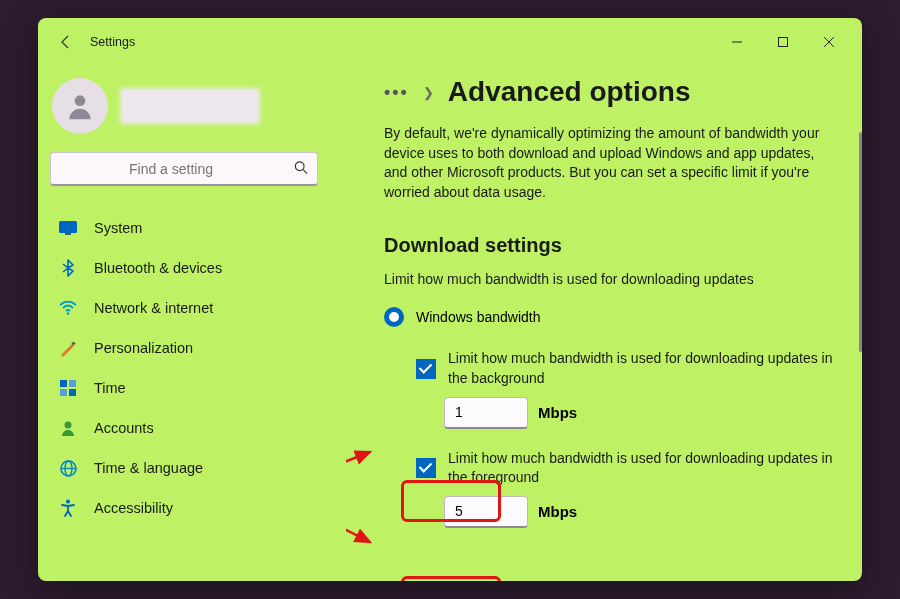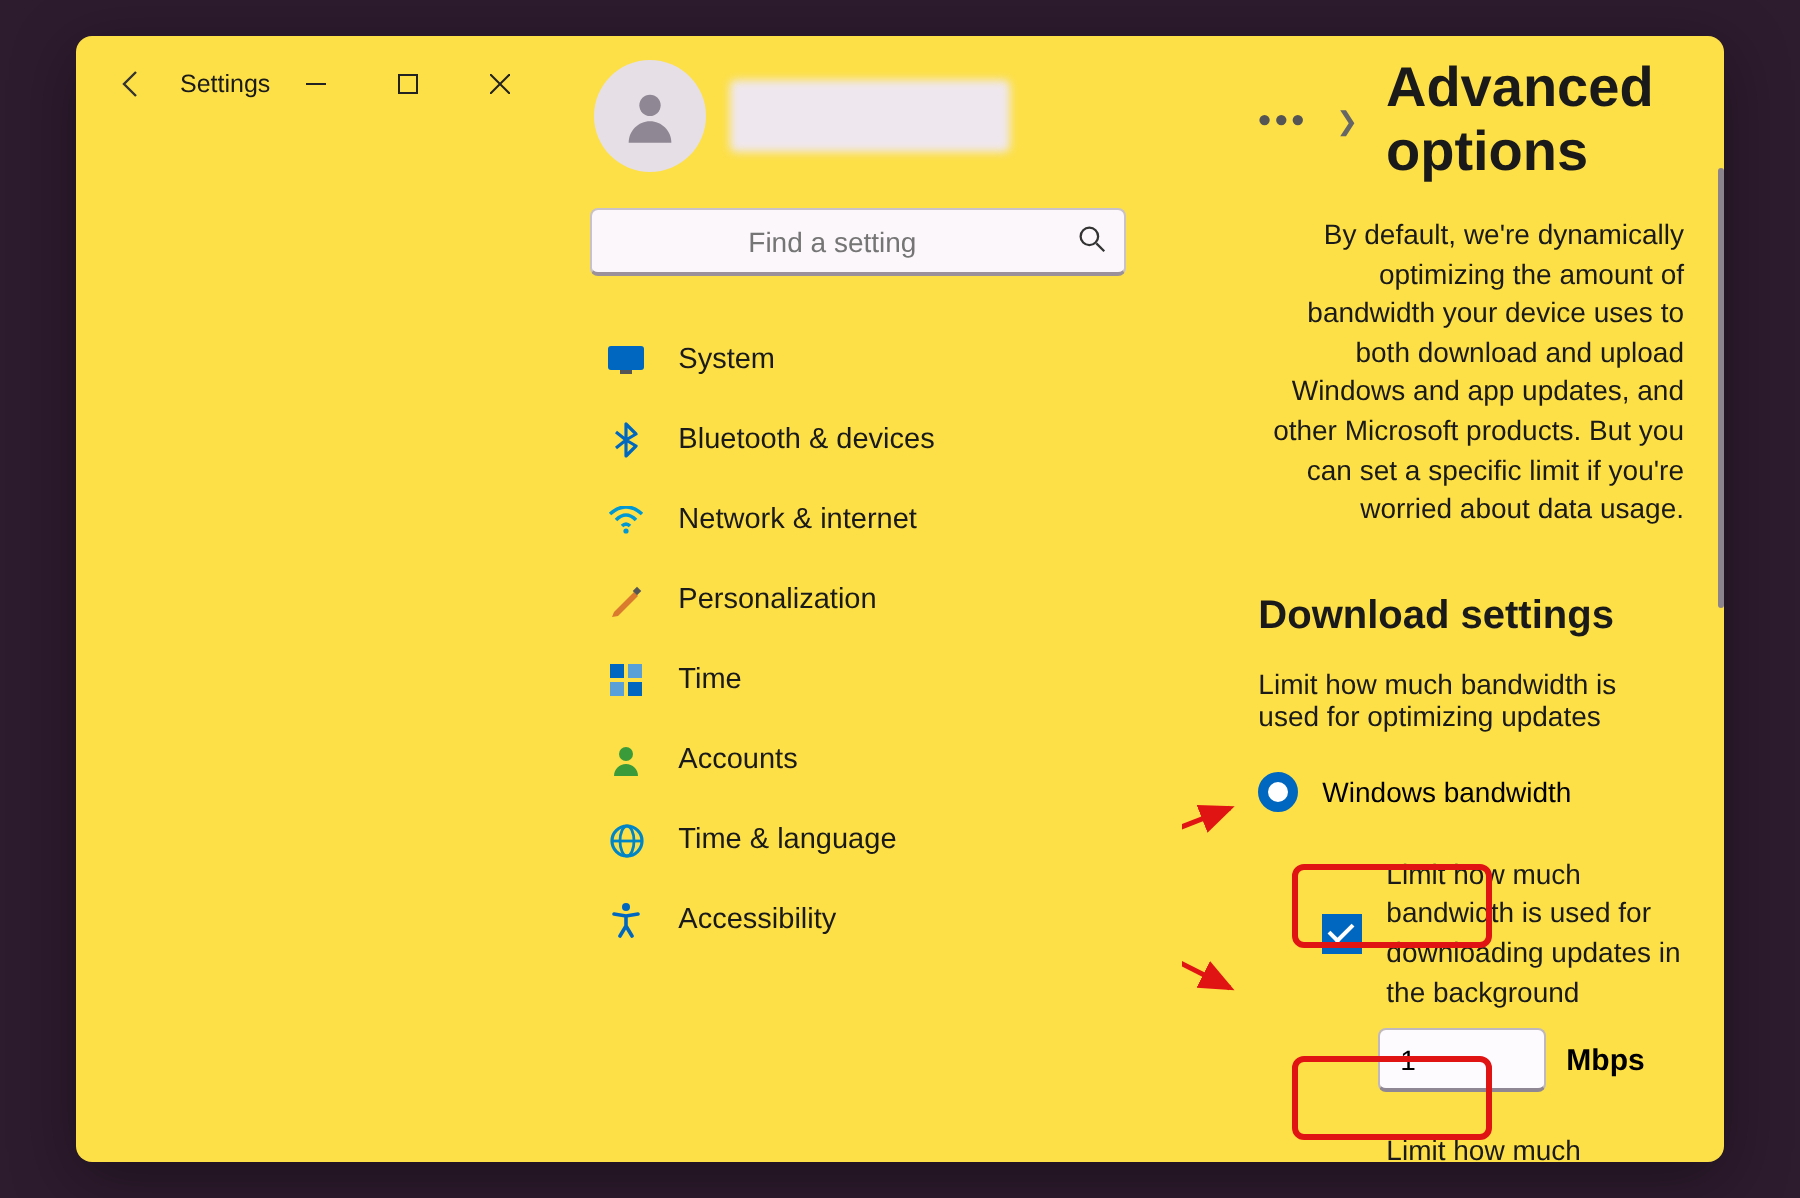--- a/index.html
+++ b/index.html
@@ -10,25 +10,25 @@
     height: 599px;
     overflow: hidden;
     position: relative;
   }
   .window {
     position: absolute;
     left: 38px;
     top: 18px;
     right: 38px;
     bottom: 18px;
-    background: #fde047;
+    background: #bef264;
     border-radius: 8px;
     box-shadow: 0 8px 32px rgba(0,0,0,0.35);
     display: flex;
-    flex-direction: row;
+    flex-direction: column;
     overflow: hidden;
   }
   .titlebar {
     height: 48px;
     display: flex;
     align-items: center;
     padding: 0 10px;
     flex-shrink: 0;
   }
   .titlebar .back {
@@ -165,21 +165,20 @@
     font-size: 28px;
     font-weight: 600;
     color: #1a1a1a;
   }
   .desc {
     font-size: 14px;
     color: #1a1a1a;
     line-height: 1.4;
     margin-bottom: 32px;
     max-width: 440px;
-    text-align: right;
   }
   .section-title {
     font-size: 20px;
     font-weight: 600;
     color: #1a1a1a;
     margin-bottom: 14px;
   }
   .subdesc {
     font-size: 14px;
     color: #1a1a1a;
@@ -405,21 +404,21 @@
 
       <div class="breadcrumb">
         <span class="ell">•••</span>
         <span class="chev">❯</span>
         <h1>Advanced options</h1>
       </div>
 
       <p class="desc">By default, we're dynamically optimizing the amount of bandwidth your device uses to both download and upload Windows and app updates, and other Microsoft products. But you can set a specific limit if you're worried about data usage.</p>
 
       <h2 class="section-title">Download settings</h2>
-      <p class="subdesc">Limit how much bandwidth is used for optimizing updates</p>
+      <p class="subdesc">Limit how much bandwidth is used for downloading updates</p>
 
       <div class="radio-row">
         <div class="radio"></div>
         <span>Windows bandwidth</span>
       </div>
 
       <div class="check-row">
         <div class="checkbox"></div>
         <div class="lbl">Limit how much bandwidth is used for downloading updates in the background</div>
       </div>

